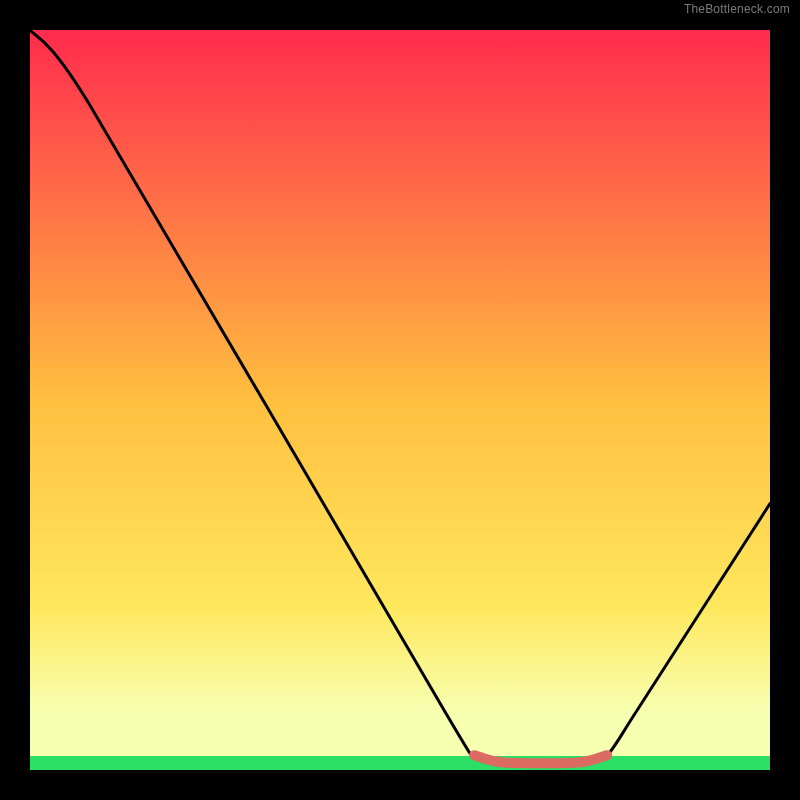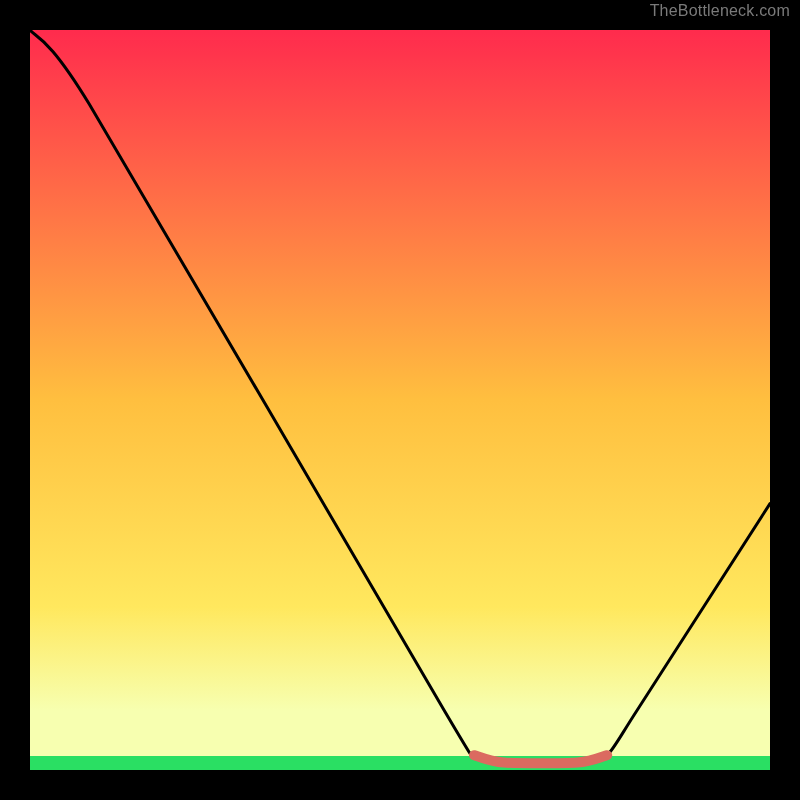--- a/index.html
+++ b/index.html
@@ -10,21 +10,21 @@
     background: #000000;
     font-family: Arial, Helvetica, sans-serif;
     position: relative;
     overflow: hidden;
   }
   .watermark {
     position: absolute;
     top: 2px;
     right: 10px;
     color: #7a7a7a;
-    font-size: 16px;
+    font-size: 12px;
     font-weight: 500;
     z-index: 10;
     letter-spacing: 0.2px;
   }
   .plot-area {
     position: absolute;
     left: 30px;
     top: 30px;
     width: 740px;
     height: 740px;

